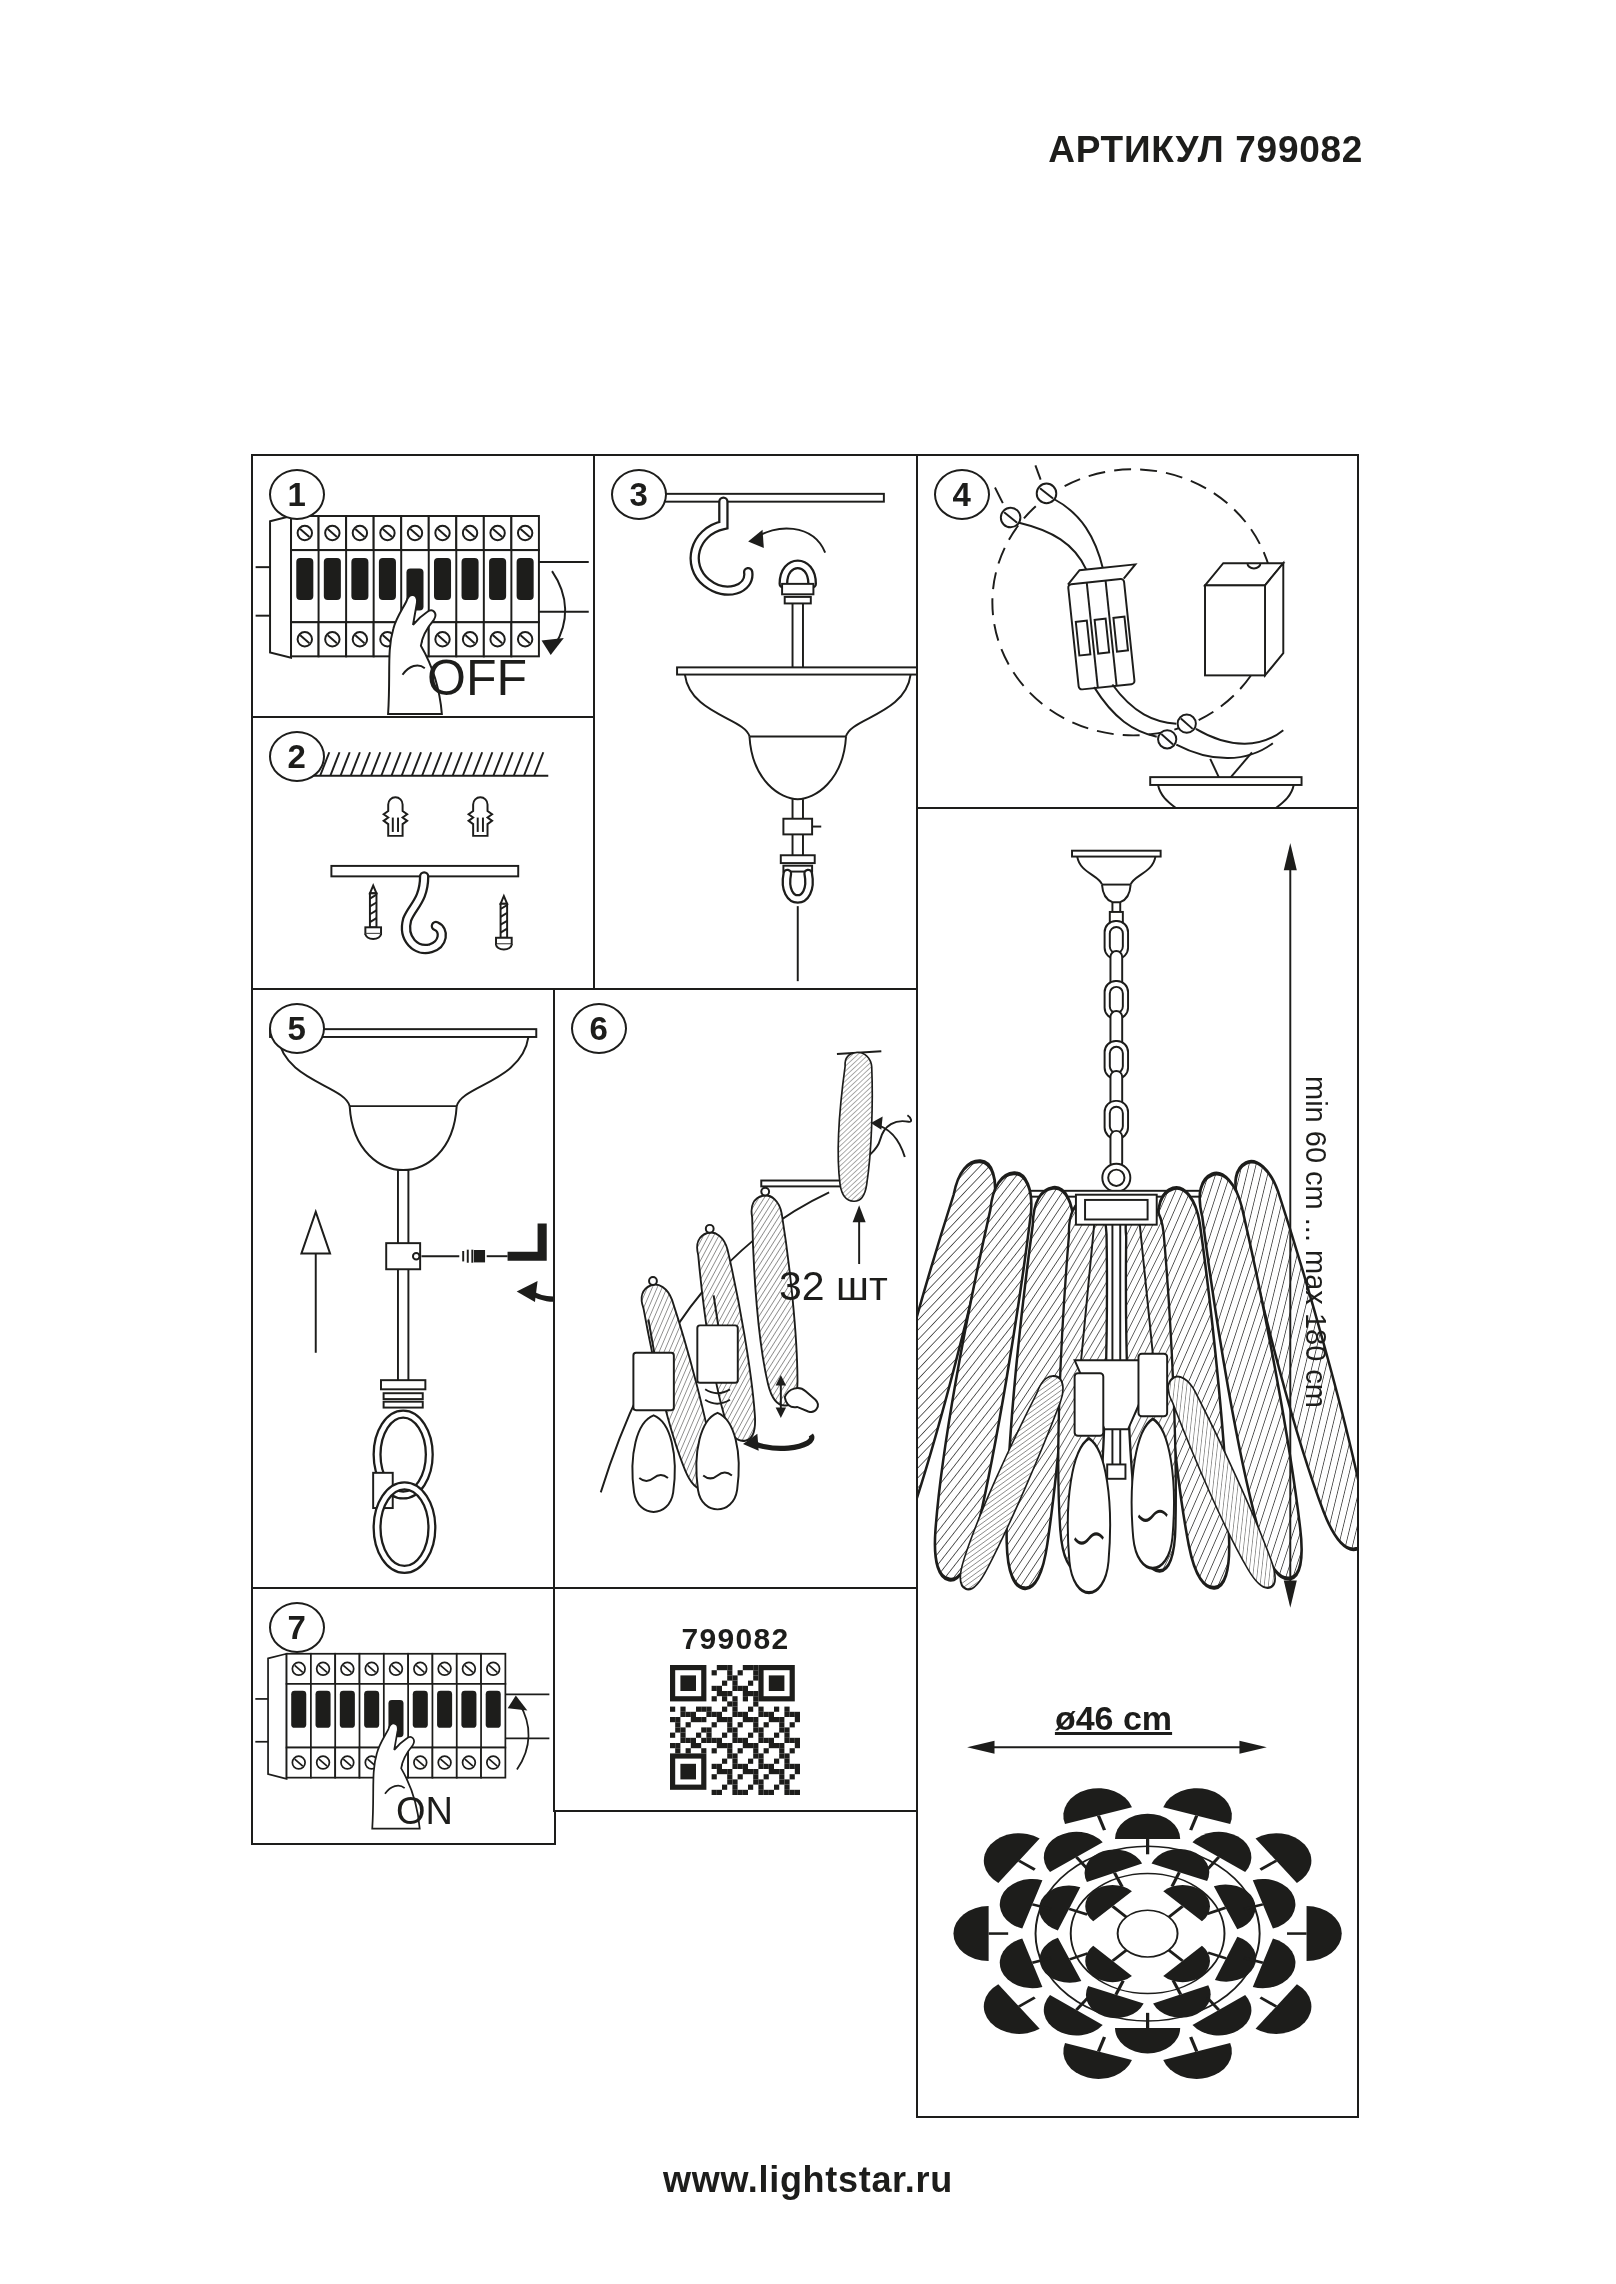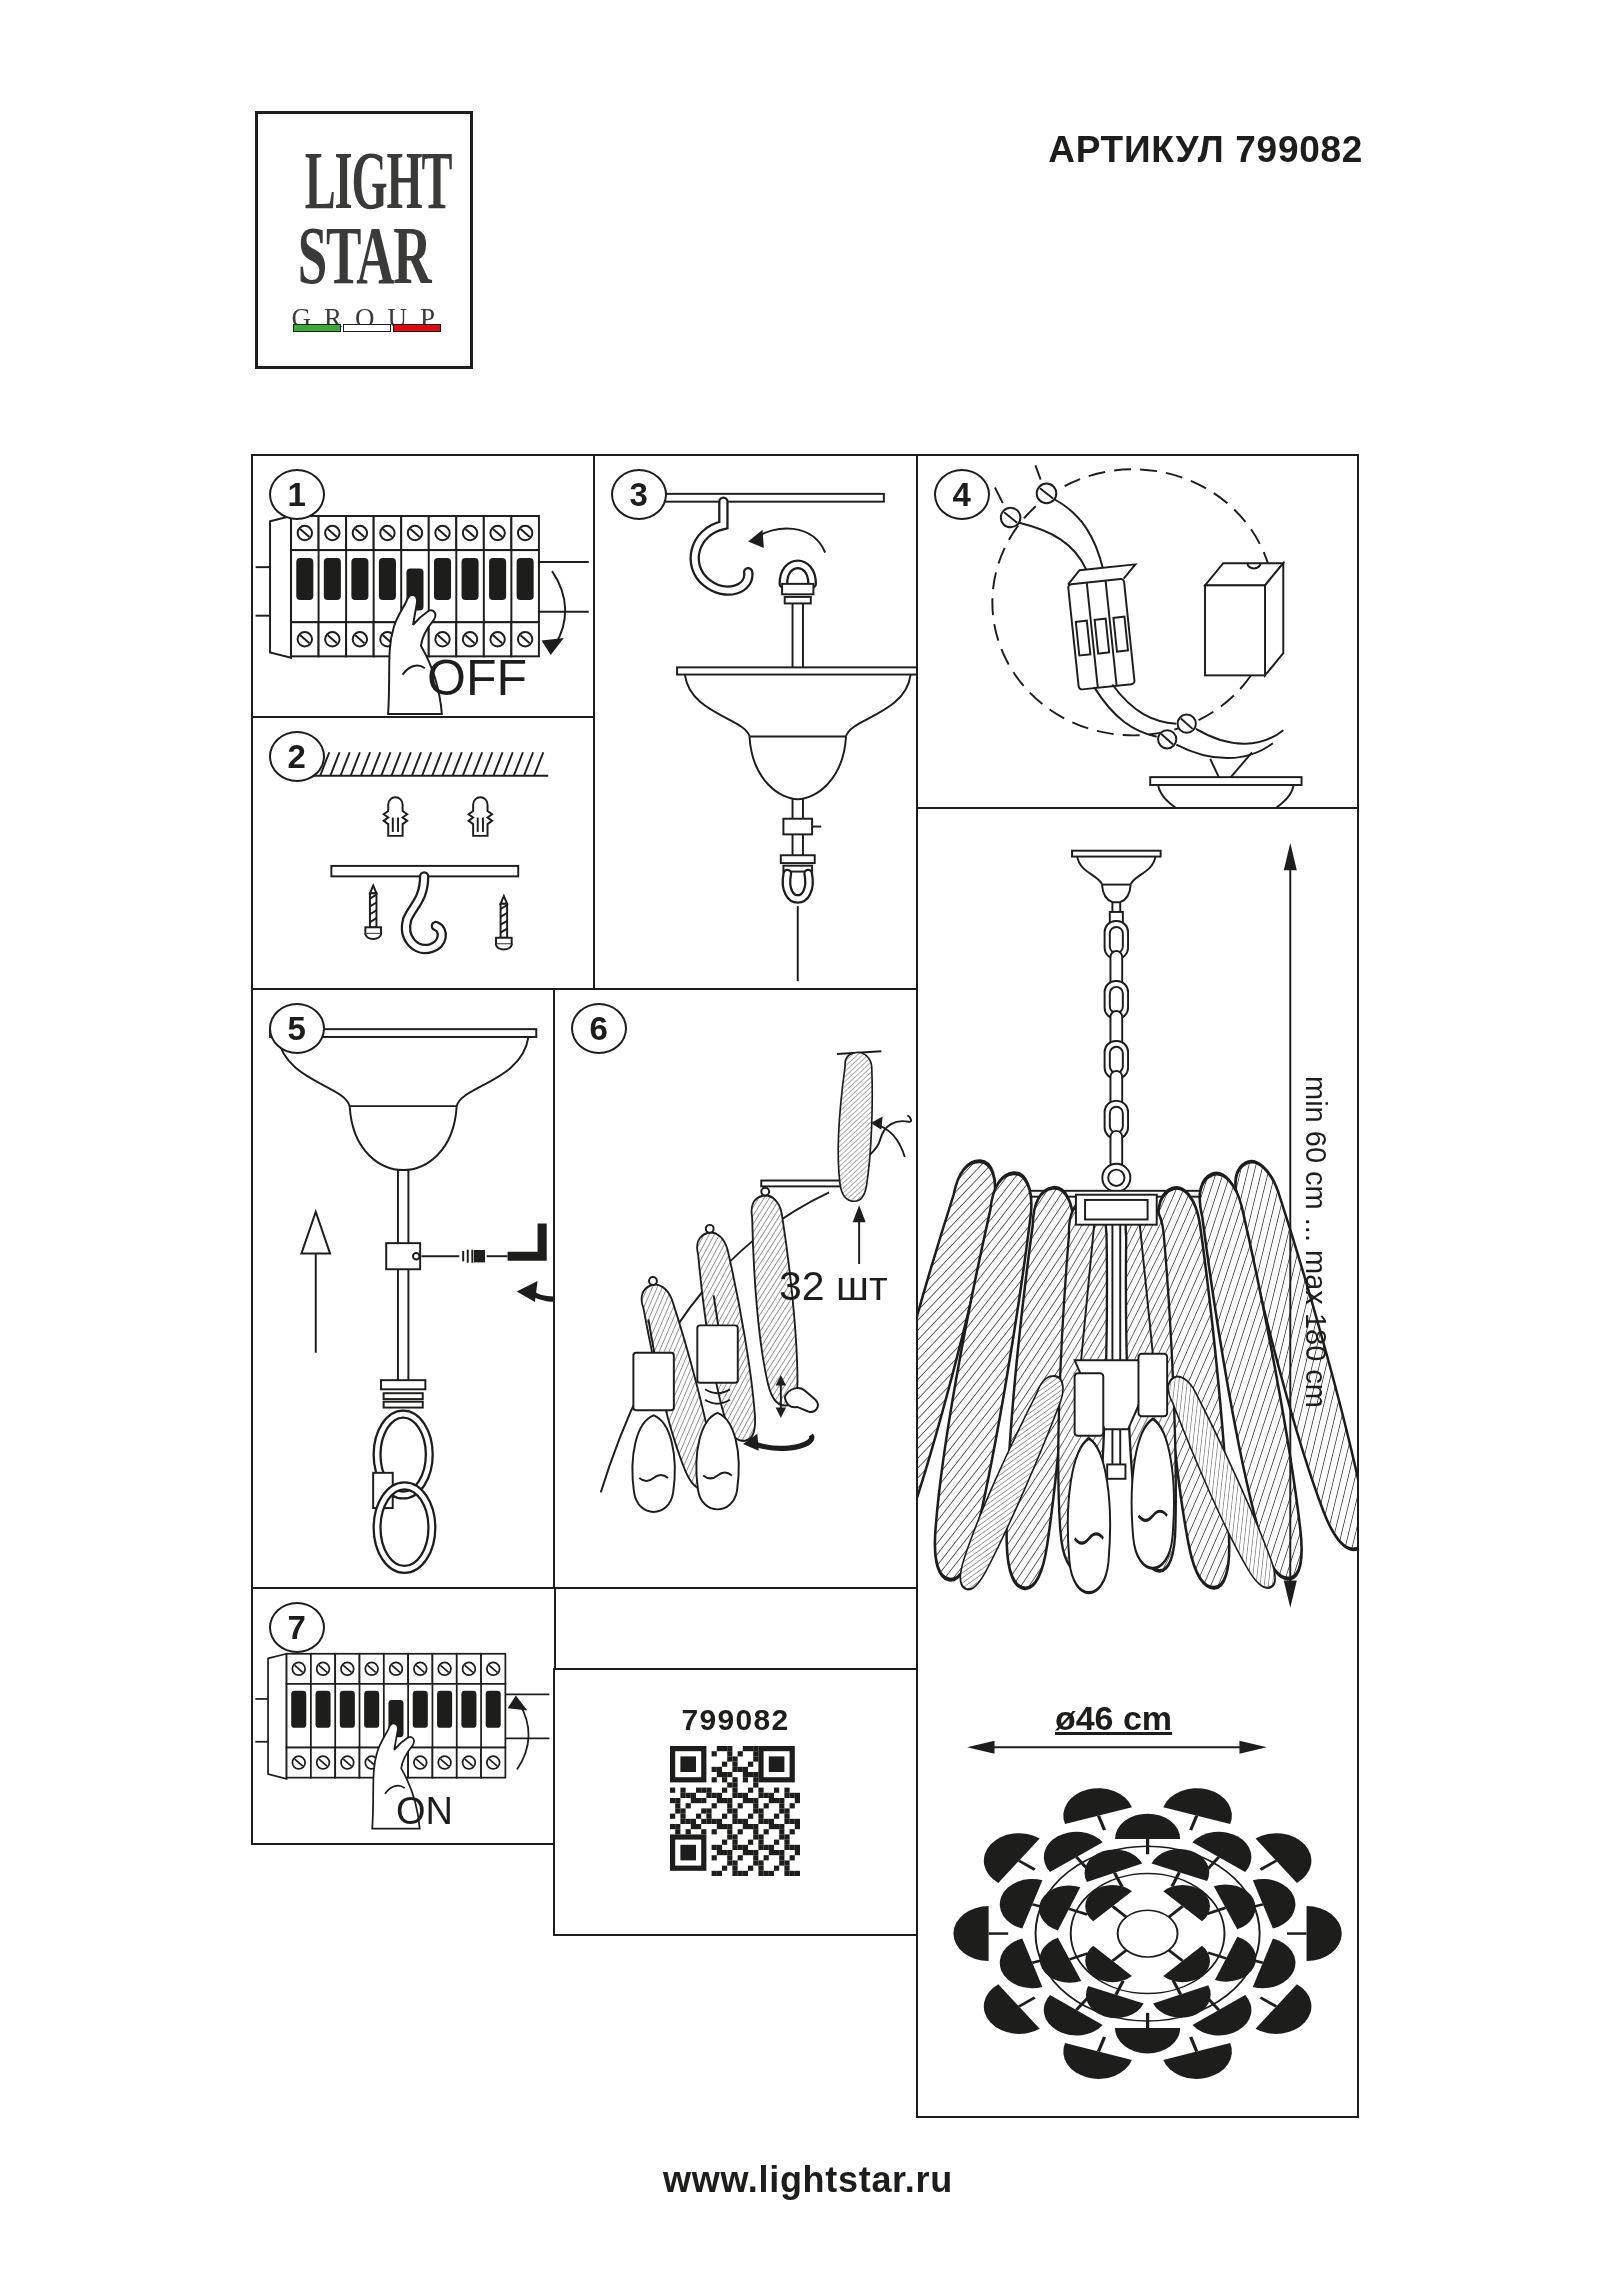--- a/index.html
+++ b/index.html
@@ -51,30 +51,20 @@
         <line x1="0" y1="0" x2="0" y2="7" stroke="#1d1d1b" stroke-width="1.4"></line>
       </pattern>
       <path id="blade" d="M-4,0 C-18,2 -26,12 -24,30 C-30,112 -32,212 -22,274 C-18,298 -8,308 4,308 C16,308 24,296 26,272 C32,206 30,102 24,28 C22,10 10,-2 -4,0 Z" fill="url(#hatch)" stroke="#1d1d1b" stroke-width="3"></path>
       <g id="candle" fill="#fff" stroke="#1d1d1b" stroke-width="3">
         <path d="M0,0 C-26,10 -38,60 -30,118 C-24,158 24,158 30,118 C38,60 26,10 0,0 Z"></path>
         <path d="M-22,96 q11,9 22,0 q11,-9 22,0" fill="none"></path>
       </g>
     </defs>
   </svg>
 
-  <div class="logo-box">
-    <div class="logo-line logo-l1">LIGHT</div>
-    <div class="logo-line logo-l2">STAR</div>
-    <div class="logo-line logo-l3">GROUP</div>
-    <div class="flag">
-      <span id="flag-g" style="background: rgb(58, 170, 53);"></span>
-      <span id="flag-w" style="background: rgb(255, 255, 255);"></span>
-      <span id="flag-r" style="background: rgb(227, 6, 19);"></span>
-    </div>
-  </div>
 
   <div class="hdr">
     <div class="hdr-small hdr-small2">АРТИКУЛ 799082</div>
     <div class="hdr-gap"></div>
   </div>
 
   <div class="panel" style="left:251px;top:454px;width:345px;height:265px">
     <div class="num">1</div>
     <svg id="svg-p1" class="draw" viewBox="0 0 520 395">
         <g stroke="#1d1d1b" stroke-width="3" fill="#fff">
@@ -493,21 +483,21 @@
           <line x1="408" y1="272" x2="422" y2="284"></line>
           <path d="M206,392 C210,330 204,296 214,262 C218,246 228,232 234,220 C238,206 252,208 250,222 L244,256 C252,246 260,240 266,236 C274,230 282,238 276,248 C266,260 258,272 256,288 C270,312 284,344 288,392 Z"></path>
           <path d="M228,332 C238,318 252,314 262,322" fill="none"></path>
           <path d="M456,290 C482,252 482,212 460,176" fill="none"></path>
           <polygon points="454,162 474,188 440,184" fill="#1d1d1b" stroke="none"></polygon>
         </g>
       </svg>
     <div class="lbl lbl-on">ON</div>
   </div>
 
-  <div class="panel" style="left:553px;top:1668px;width:365px;height:268px">
+  <div class="panel" style="left:553px;top:1587px;width:365px;height:225px">
     <div class="lbl lbl-qr">799082</div>
     <svg id="svg-qr" class="draw" style="left:115px;top:76px;width:130px;height:130px" viewBox="0 0 200 200">
         <rect x="0" y="0" width="200" height="200" fill="#fff"></rect>
         <g fill="#1d1d1b">
           <rect x="0" y="64" width="8" height="8"></rect>
           <rect x="0" y="80" width="8" height="8"></rect>
           <rect x="0" y="104" width="8" height="8"></rect>
           <rect x="0" y="120" width="8" height="8"></rect>
           <rect x="8" y="80" width="8" height="8"></rect>
           <rect x="8" y="88" width="8" height="8"></rect>

